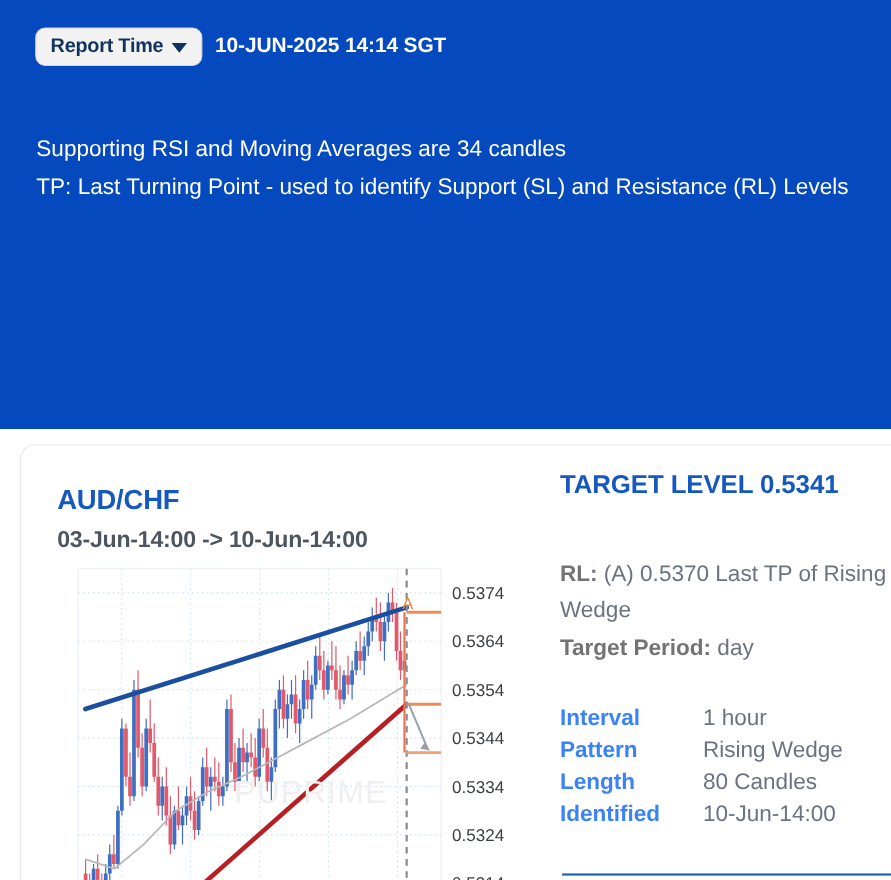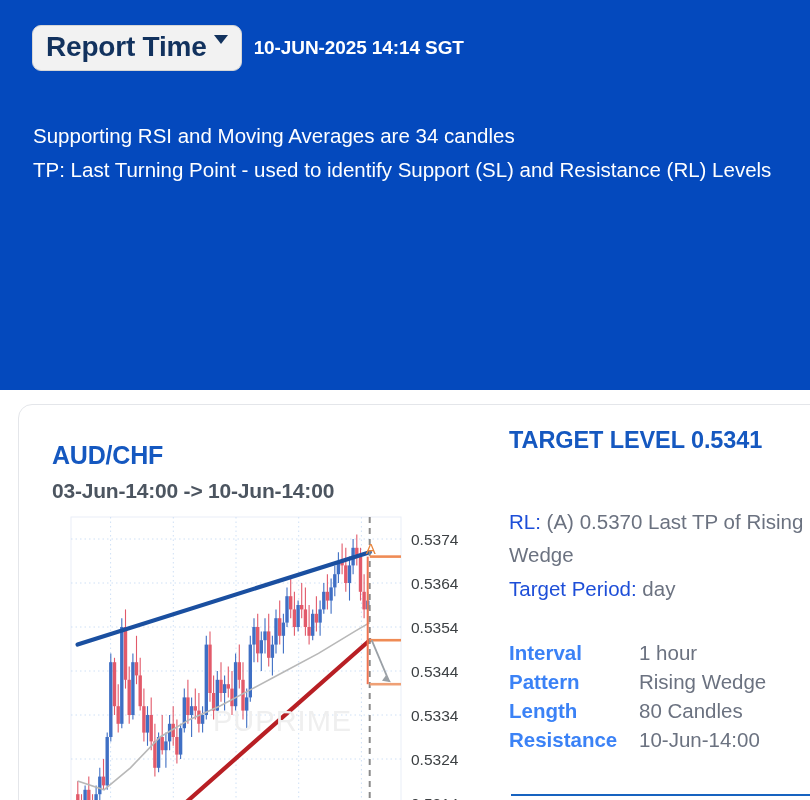--- a/index.html
+++ b/index.html
@@ -21,27 +21,28 @@
   }
   #banner-header {
     position: absolute;
     left: 32px; top: 25px;
     display: flex;
     align-items: center;
     gap: 12px;
   }
   #report-time-btn {
     display: inline-flex;
+    align-items: center;
     gap: 7px;
     background: #f2f2f2;
     border: 1px solid #d6d6d6;
     border-radius: 9px;
     padding: 6px 13px 7px 13px;
     color: #12325e;
-    font-size: 28px;
+    font-size: 18px;
     font-weight: 700;
     letter-spacing: -0.2px;
     cursor: pointer;
     line-height: 1.1;
   }
   #report-caret {
     width: 0; height: 0;
     border-left: 7px solid transparent;
     border-right: 7px solid transparent;
     border-top: 9px solid #12325e;
@@ -105,21 +106,21 @@
 
   
   #info-panel {
     position: absolute;
     left: 490px; top: 100px;
     width: 330px;
     color: #6b7280;
     font-size: 20.5px;
     line-height: 33px;
   }
-  #info-panel .lbl { font-weight: 400; color: #1d4ed8; }
+  #info-panel .lbl { font-weight: 700; color: #737373; }
   #rl-line { width: 300px; }
   #target-period-line { margin-top: 1px; }
 
   #spec-table {
     position: absolute;
     left: 490px; top: 236px;
     width: 330px;
     border-collapse: collapse;
     font-size: 20.5px;
     color: #6b7280;
@@ -202,21 +203,21 @@
       </tr>
       <tr>
         <td class="k">Pattern</td>
         <td class="v">Rising Wedge</td>
       </tr>
       <tr>
         <td class="k">Length</td>
         <td class="v">80 Candles</td>
       </tr>
       <tr>
-        <td class="k">Resistance</td>
+        <td class="k">Identified</td>
         <td class="v">10-Jun-14:00</td>
       </tr>
     </tbody>
   </table>
 
   <div id="bottom-rule"></div>
 
   <div id="plot-wrap">
     <svg id="plot-svg" width="440" height="312" viewBox="0 0 440 312">
       <g>

